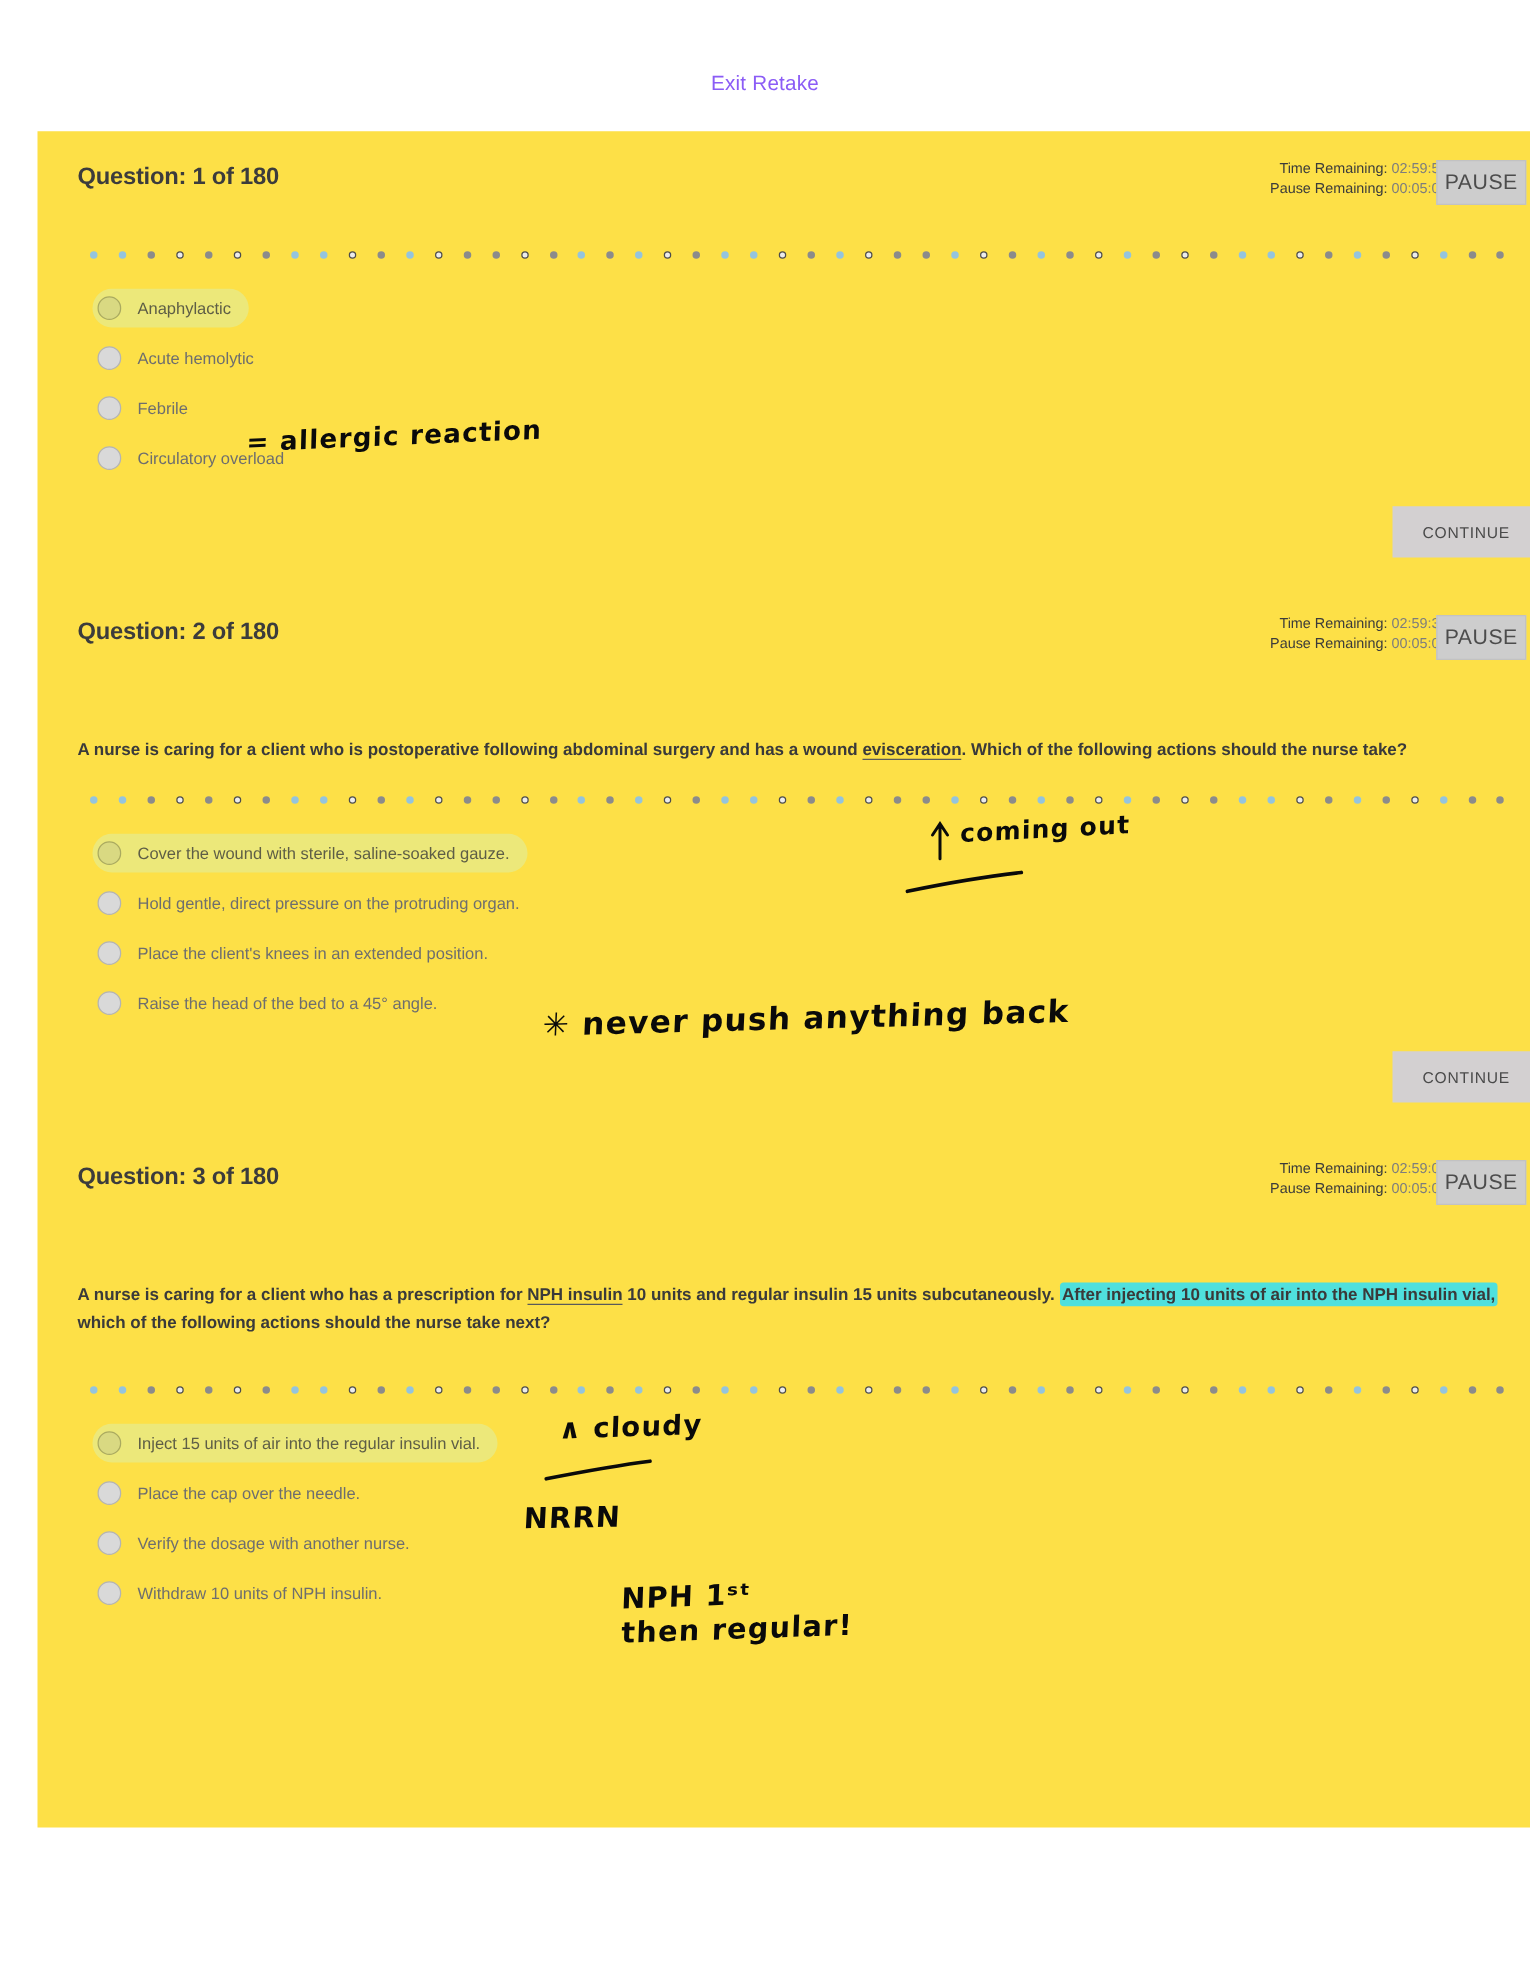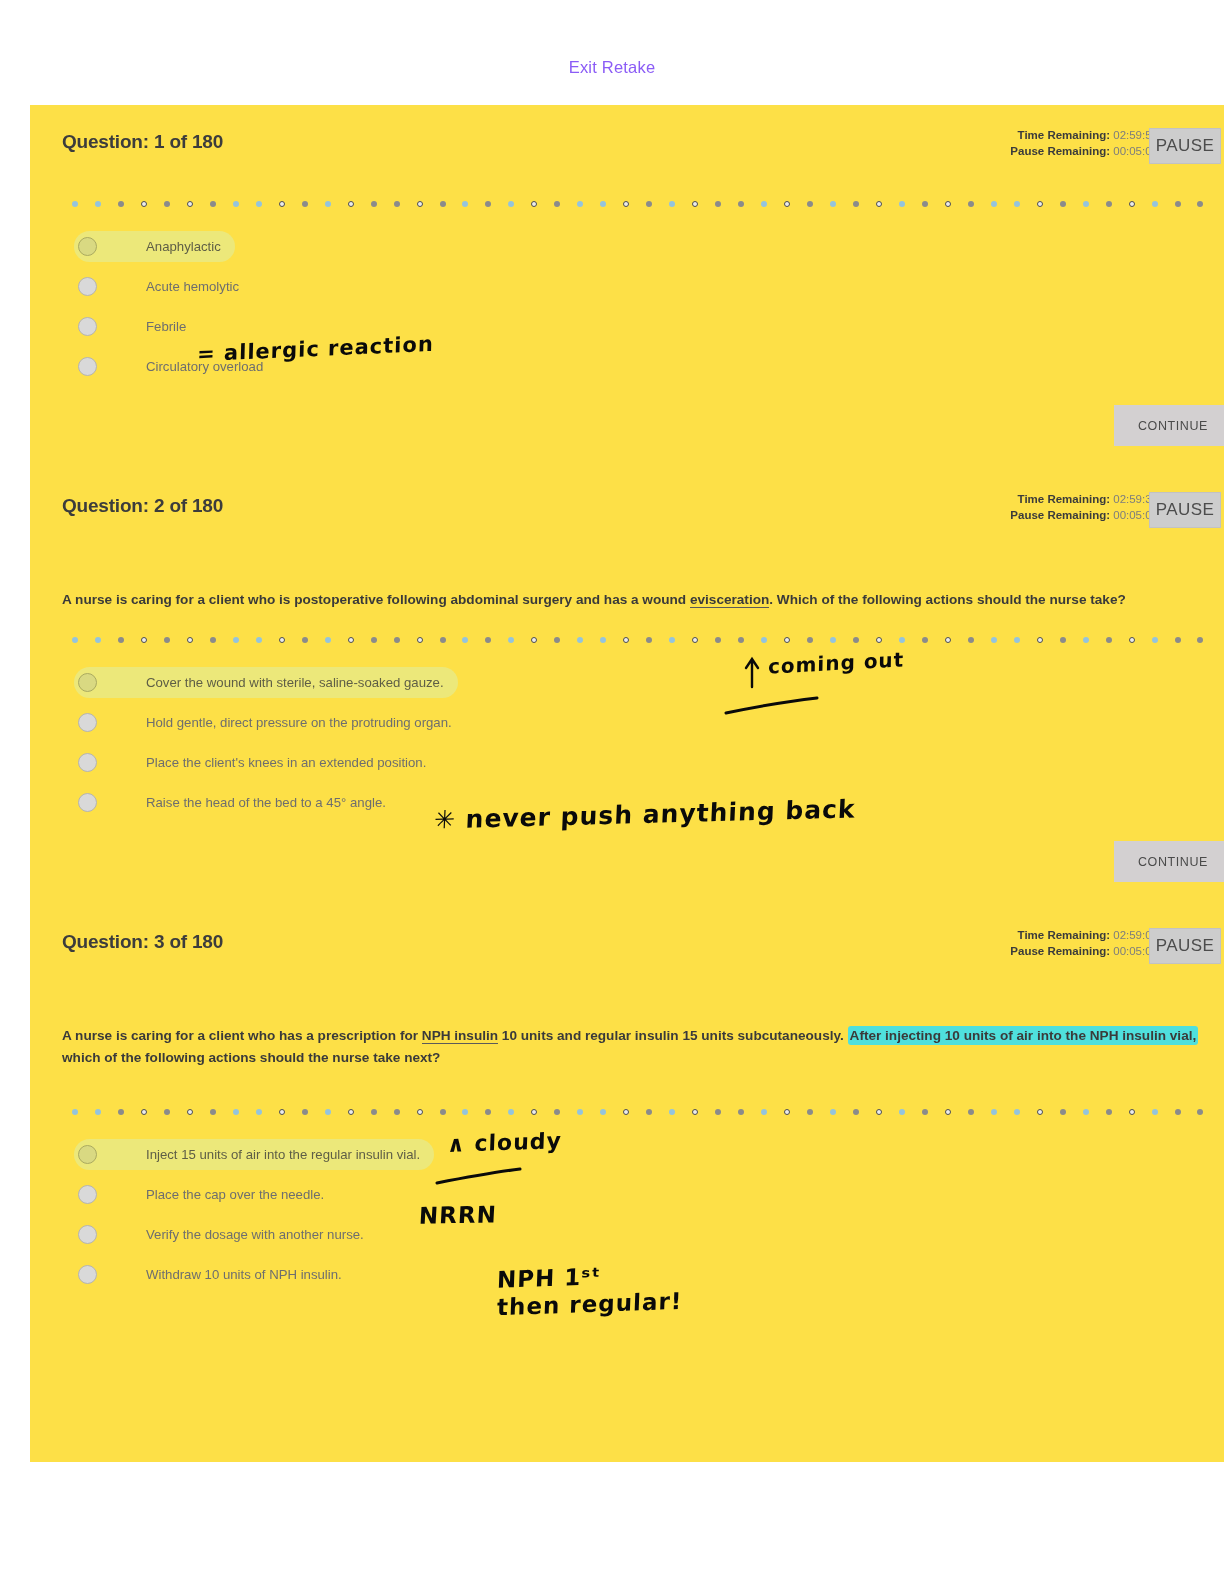--- a/index.html
+++ b/index.html
@@ -48,21 +48,21 @@
     color: #3c3c3c;
     letter-spacing: -0.2px;
   }
   .timer-wrap {
     position: absolute;
     right: 88px; top: 22px;
     text-align: right;
     line-height: 1.42;
   }
   .timer-line { font-size: 11.5px; color: #7d7d7d; white-space: nowrap; }
-  .timer-line b { color: #3b3b3b; font-weight: bold; margin-top: 40px; }
+  .timer-line b { color: #3b3b3b; font-weight: normal; margin-top: 40px; }
   .pause-button {
     position: absolute;
     right: 25px; top: 23px;
     width: 72px; height: 36px;
     background: #cdcdcd;
     border: 1px solid #c2c2c2;
     color: #4c4c4c;
     font-size: 17px;
     display: flex; align-items: center; justify-content: center;
     letter-spacing: .4px;
@@ -127,21 +127,20 @@
   
   .options { margin: 22px 0 0 0; padding: 0 0 0 44px; }
   .option {
     position: relative;
     display: inline-flex;
     align-items: center;
     margin-bottom: 9px;
     padding: 6px 14px 6px 4px;
     border-radius: 22px;
     cursor: pointer;
-    gap: 36px;
   }
   .option.highlight { background: #ece87a; }
   .option .radio {
     width: 19px; height: 19px;
     border-radius: 50%;
     background: #d9d9d9;
     border: 1px solid #b4b4b4;
     flex: 0 0 auto;
   }
   .option.highlight .radio { background: #d9d982; border-color: #aaaa60; }

